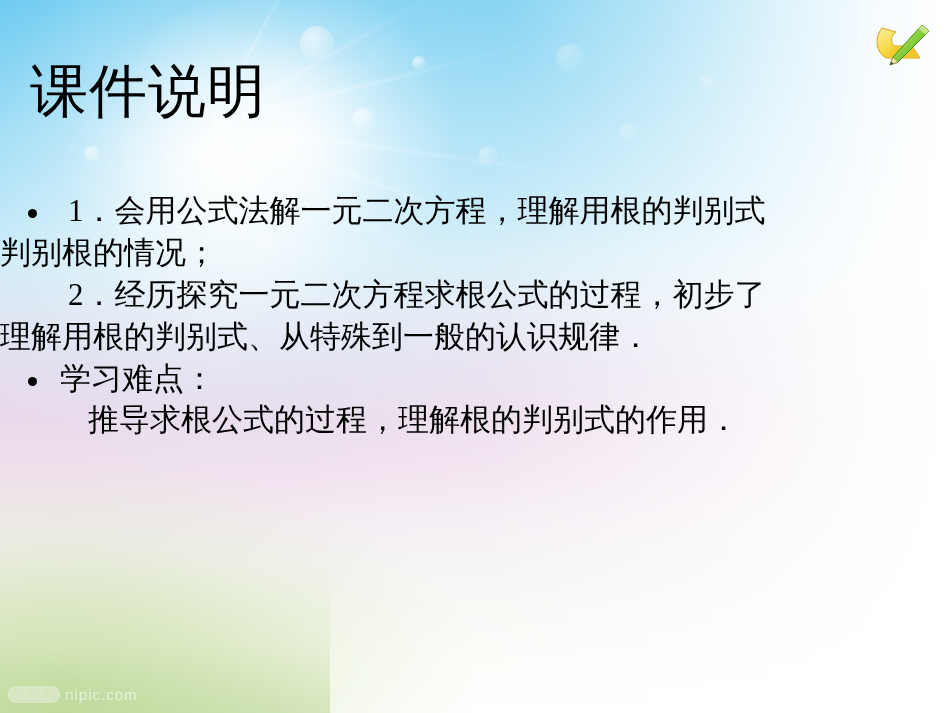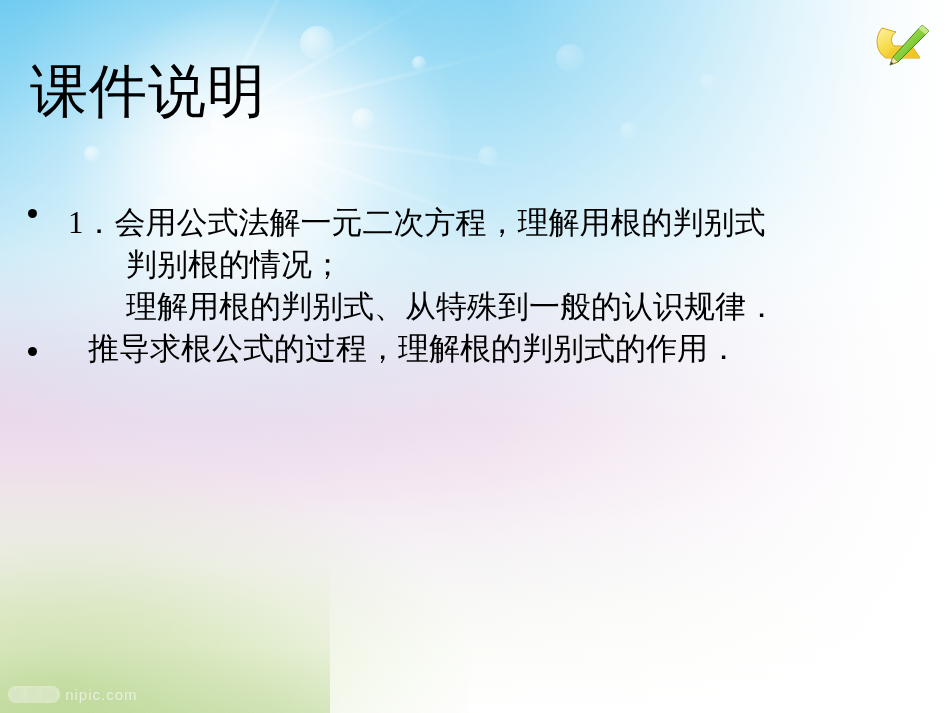--- a/index.html
+++ b/index.html
@@ -151,24 +151,22 @@
     height: 9px;
     border-radius: 50%;
     background: #000000;
   }
   .num-row {
     padding-left: 68px;
     font-size: 31px;
     line-height: 42px;
     color: #000000;
     white-space: nowrap;
-    margin-top: 12px;
   }
   .num-cont {
-    padding-left: 126px;
     font-size: 31px;
     line-height: 42px;
     color: #000000;
     white-space: nowrap;
   }
   .plain-row {
     padding-left: 88px;
     font-size: 31px;
     line-height: 42px;
     color: #000000;
@@ -260,24 +258,28 @@
 
     <div class="bullet-row">
       <span class="bullet-dot"></span>
     </div>
 
     <div class="num-row">
       <span>1．</span><span>会用公式法解一元二次方程，理解用根的判别式</span>
     </div>
     <div class="num-cont">判别根的情况；</div>
 
+    <div class="num-row">
+      <span>2．</span><span>经历探究一元二次方程求根公式的过程，初步了</span>
+    </div>
     <div class="num-cont">理解用根的判别式、从特殊到一般的认识规律．</div>
 
     <div class="bullet-row">
       <span class="bullet-dot"></span>
+      <span>学习难点：</span>
     </div>
 
     <div class="plain-row">推导求根公式的过程，理解根的判别式的作用．</div>
   </div>
 
   <div id="watermark">
     <span class="wm-cn">昵图网</span>
     <span>nipic.com</span>
   </div>
 

